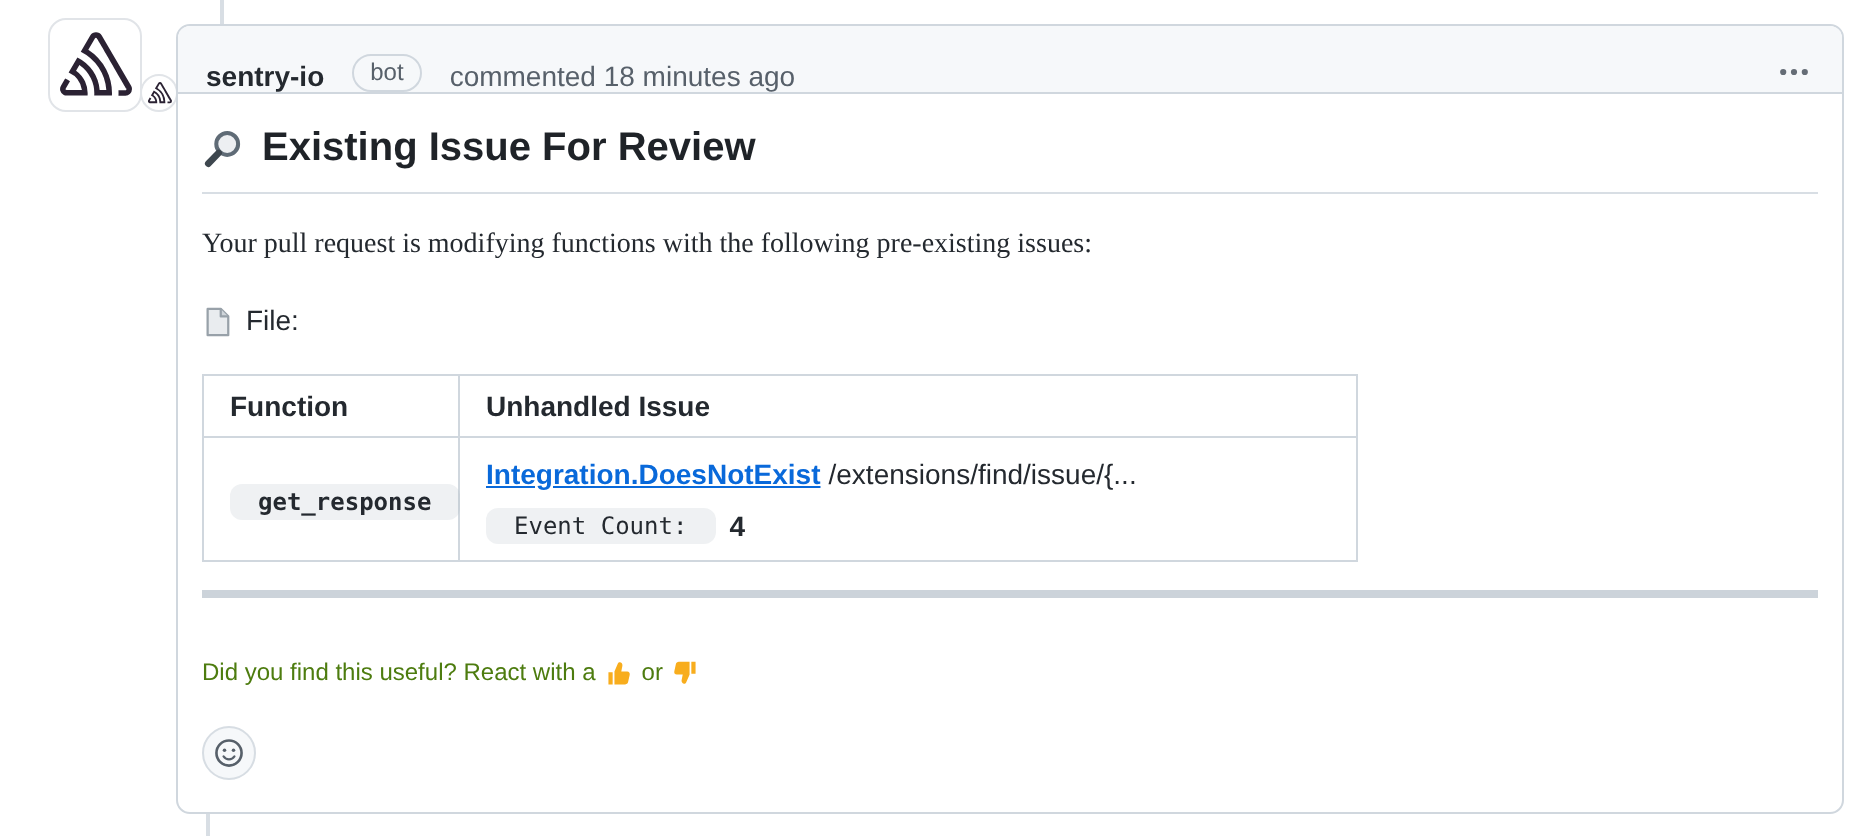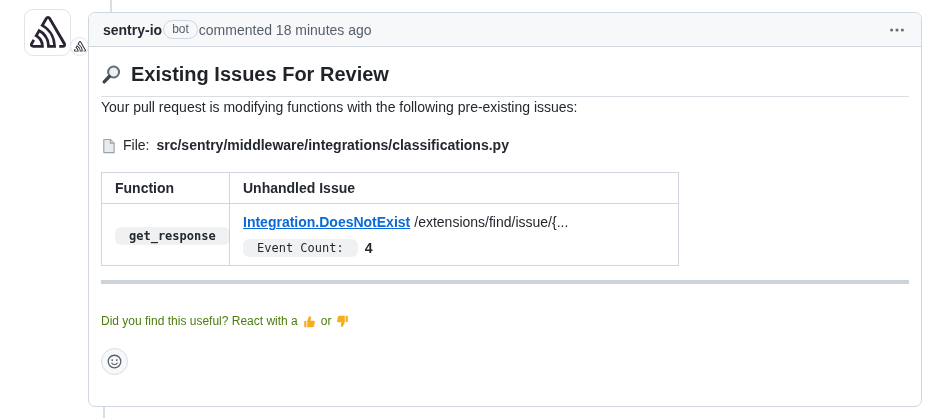--- a/index.html
+++ b/index.html
@@ -25,40 +25,40 @@
   }
 
   .comment {
     position:absolute; left:88px; top:12px; width:834px; height:395px;
     background:#fff; border:1px solid #d0d7de; border-radius:7px;
     overflow:hidden;
   }
   .comment-header {
     position:relative; height:34px; background:#f6f8fa;
     border-bottom:1px solid #d0d7de;
-    display:flex; align-items:center; gap:1px; padding:0 14px;
+    display:flex; align-items:flex-end; gap:14px; padding:0 14px;
     font-size:14px; color:#57606a;
   }
   .author { font-weight:700; color:#24292f; text-decoration:none; }
   .bot-pill {
     font-size:12px; line-height:17px; padding:0 8px; border:1px solid #d0d7de;
     border-radius:2em; color:#57606a; background:transparent;
   }
   .kebab-btn {
     margin-left:auto; background:none; border:none; cursor:pointer;
     display:flex; align-items:center; padding:2px;
   }
 
   .comment-body { padding:0 12px 14px; font-size:14px; color:#24292f; }
   .issue-title {
     display:flex; align-items:center; gap:9px;
     margin-top:15px; padding-bottom:9px; border-bottom:1px solid #d8dee4;
     font-size:20px; font-weight:700; color:#1f2328; line-height:25px;
   }
-  .intro { margin-top:0; line-height:21px; }
+  .intro { margin-top:15px; line-height:21px;font-family:Liberation Serif, serif; }
   .file-line { margin-top:17px; display:flex; align-items:center; gap:7px; line-height:21px; }
   .file-path { font-weight:700; }
 
   table.issues {
     margin-top:16px; border-collapse:collapse; table-layout:fixed; width:578px;
   }
   .issues th, .issues td { border:1px solid #d0d7de; text-align:left; }
   .issues th { padding:7px 13px; font-weight:700; font-size:14px; }
   .issues col.c1 { width:128px; }
   .issues td { padding:8px 13px; vertical-align:middle; }
@@ -142,34 +142,33 @@
 
     <div class="comment-body">
 
       <h2 class="issue-title">
         <span class="icon">
           <svg width="21" height="21" viewBox="0 0 20 20">
               <circle cx="12" cy="7.6" r="5.2" fill="#edeff2" stroke="#5f6b76" stroke-width="1.9"></circle>
               <line x1="7.9" y1="11.9" x2="3" y2="17" stroke="#3e474f" stroke-width="3.2" stroke-linecap="round"></line>
             </svg>
         </span>
-        <span>Existing Issues For Review</span>
+        <span>Existing Issue For Review</span>
       </h2>
 
       <p class="intro">Your pull request is modifying functions with the following pre-existing issues:</p>
 
       <div class="file-line">
         <span class="icon">
           <svg width="15" height="16" viewBox="0 0 16 16">
               <path d="M3 1h7l4 4v10H3z" fill="#e9ecef" stroke="#98a1a9" stroke-width="1.2" stroke-linejoin="round"></path>
               <path d="M10 1v4h4" fill="#cfd5da" stroke="#98a1a9" stroke-width="1.2" stroke-linejoin="round"></path>
             </svg>
         </span>
         <span>File:</span>
-        <span class="file-path">src/sentry/middleware/integrations/classifications.py</span>
       </div>
 
       <table class="issues">
         <colgroup>
             <col class="c1">
             <col>
           </colgroup>
         <thead>
           <tr>
             <th>Function</th>

